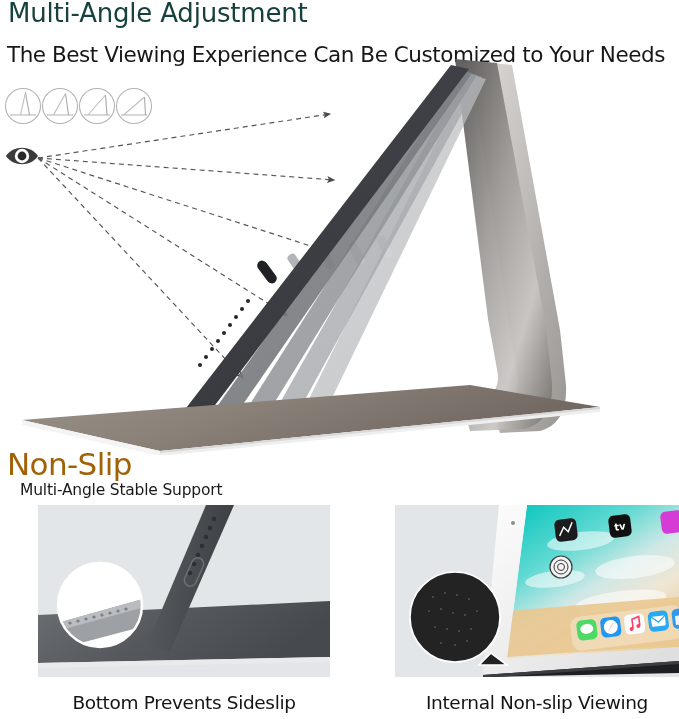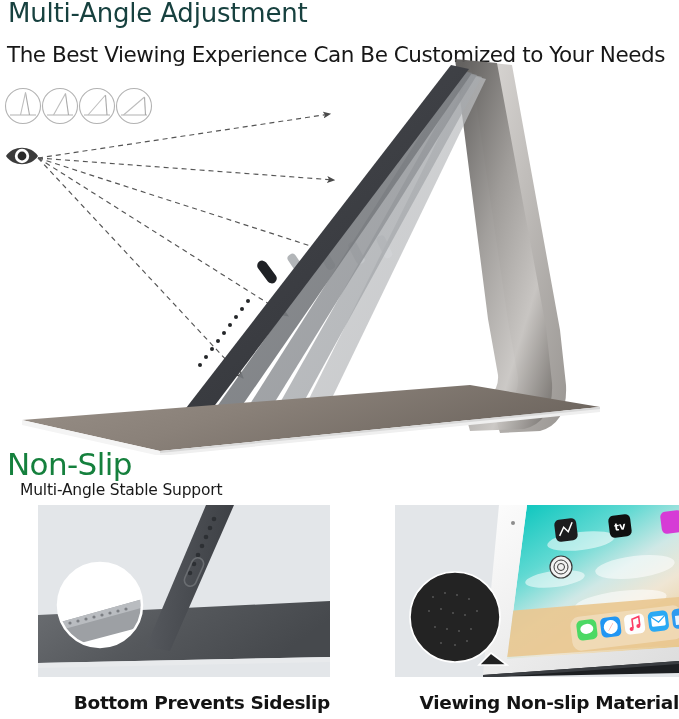--- a/index.html
+++ b/index.html
@@ -75,21 +75,21 @@
     height: 400px;
   }
 
   
   #nonslip-title {
     position: absolute;
     left: 7px;
     top: 446px;
     font-size: 31px;
     font-weight: 400;
-    color: #15803d;
+    color: #a16207;
     letter-spacing: -0.6px;
     white-space: nowrap;
   }
   #nonslip-subtitle {
     position: absolute;
     left: 20px;
     top: 481px;
     font-size: 15.5px;
     font-weight: 400;
     color: #1a1a1a;
@@ -106,25 +106,25 @@
     background: #e3e6e9;
   }
   #panel-left  { left: 38px;  width: 292px; }
   #panel-right { left: 395px; width: 284px; }
   .panel svg { display: block; }
 
   .panel-caption {
     position: absolute;
     top: 692px;
     font-size: 18.5px;
-    font-weight: 700;
+    font-weight: 400;
     color: #141414;
     letter-spacing: -0.35px;
     white-space: nowrap;
-    text-align: right;
+    text-align: center;
   }
   #caption-left  { left: 38px;  width: 292px; }
   #caption-right { left: 395px; width: 284px; }
 </style>
 </head>
 <body>
 
 <div id="main-title">Multi-Angle Adjustment</div>
 <div id="main-subtitle">The Best Viewing Experience Can Be Customized to Your Needs</div>
 
@@ -443,13 +443,13 @@
         <circle cx="76" cy="124" r="0.9"></circle>
           <circle cx="46" cy="138" r="0.9"></circle>
         <circle cx="60" cy="140" r="0.9"></circle>
           <circle cx="72" cy="136" r="0.9"></circle>
       </g>
     </g>
   </svg>
 </div>
 
 <div class="panel-caption" id="caption-left">Bottom Prevents Sideslip</div>
-<div class="panel-caption" id="caption-right">Viewing Non-slip Material</div>
+<div class="panel-caption" id="caption-right">Internal Non-slip Viewing</div>
 
 </body></html>

